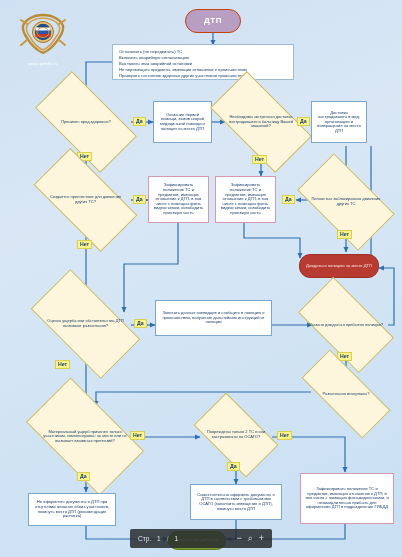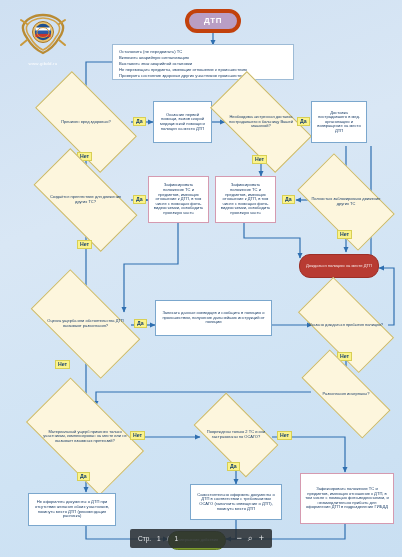--- a/index.html
+++ b/index.html
@@ -9,21 +9,21 @@
     background: linear-gradient(160deg,#cfe0f2 0%,#d9e7f5 35%,#cfe3f4 70%,#c9dff2 100%);
     position:relative; overflow:hidden;
   }
   #canvas { position:absolute; inset:0; }
   svg.lines { position:absolute; left:0; top:0; width:402px; height:557px; pointer-events:none; }
 
   .node { position:absolute; display:flex; align-items:center; justify-content:center;
           text-align:center; line-height:1.12; color:#1c3f68; }
 
   
-  .pill-start { background:#b99ec4; border:4px solid #c2410c; border-radius:13px;
+  .pill-start { background:#b99ec4; border:1px solid #c2410c; border-radius:13px;
                 color:#ffffff; font-size:8px; font-weight:bold; letter-spacing:.5px; }
   .pill-red { background:#b83b32; border:1px solid #9c2f27; border-radius:11px;
               color:#f6e7e5; font-size:4.1px; padding:2px 4px; }
   .pill-green { background:#7d9b2f; border:1px solid #637a25; border-radius:11px;
                 color:#eef4dd; font-size:4.1px; padding:2px 4px; }
 
   
   .rect { background:#ffffff; border:1px solid #7ba7cd; font-size:4.1px; padding:3px 4px; }
   .rect-pink { background:#ffffff; border:1px solid #d59ab0; font-size:4.1px; padding:3px 4px; }
   .rect-top { background:#ffffff; border:1px solid #9dbbd6; font-size:4.2px;

